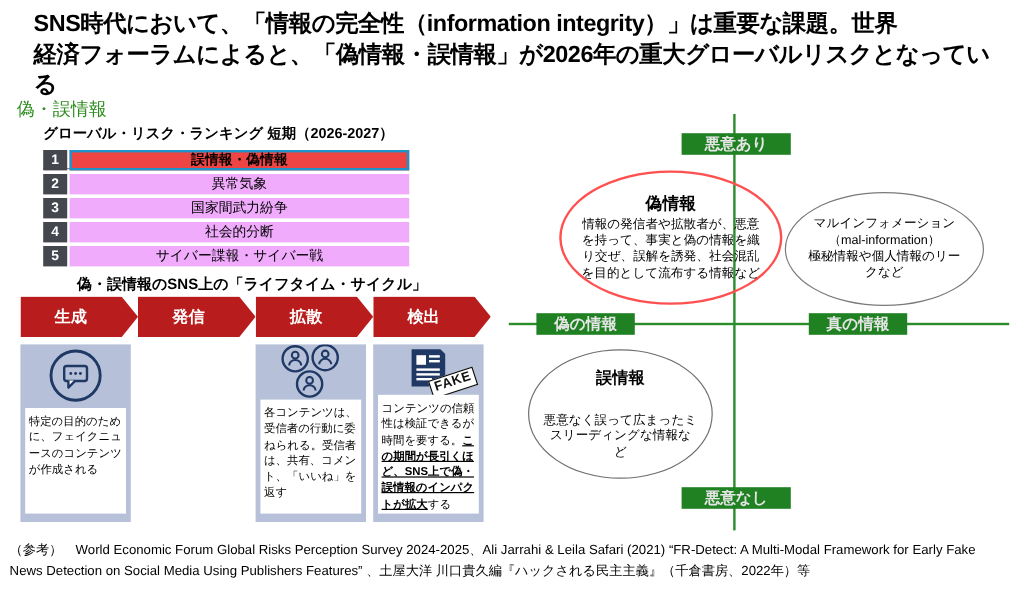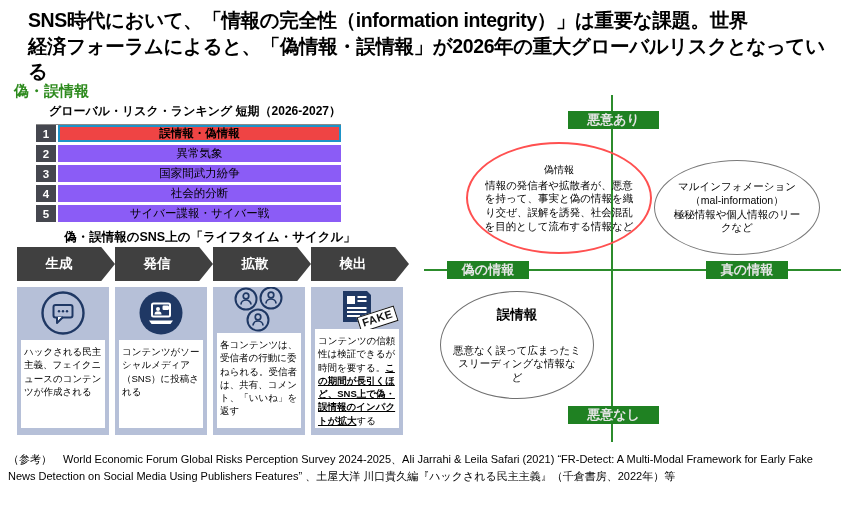--- a/index.html
+++ b/index.html
@@ -3,37 +3,37 @@
 <meta charset="utf-8">
 <style>
   html,body{margin:0;padding:0;background:#fff;}
   .canvas{position:relative;width:843px;height:507px;background:#fff;overflow:hidden;
           font-family:"Liberation Sans","DejaVu Sans",sans-serif;color:#000;}
 
   
   .page-title{position:absolute;left:28px;top:8px;width:802px;font-size:19.5px;
               font-weight:bold;line-height:1.32;letter-spacing:-0.4px;}
 
-  .section-label{position:absolute;left:14px;top:82px;font-size:15px;font-weight:bold;color:#2e8b1e;}
+  .section-label{position:absolute;left:14px;top:82px;font-size:15px;font-weight:normal;color:#2e8b1e;}
 
   
-  .rank-title{position:absolute;left:36px;top:103px;width:305px;text-align:right;
-              font-size:12px;font-weight:bold;border-bottom:1px solid #8a8a8a;padding-bottom:4px;}
+  .rank-title{position:absolute;left:36px;top:103px;width:305px;text-align:left;
+              font-size:12px;font-weight:bold;border-bottom:1px solid #8a8a8a;padding-bottom:20px;}
   .rank-table{position:absolute;left:36px;top:125px;width:305px;}
   .rank-row{display:flex;height:17px;margin-bottom:3px;}
   .rank-num{width:20px;background:#45474f;color:#fff;font-weight:bold;font-size:11.5px;
             display:flex;align-items:center;justify-content:center;margin-right:2px;flex:none;}
-  .rank-label{flex:1;background:#8b5cf6;display:flex;align-items:center;justify-content:center;
+  .rank-label{flex:1;background:#f0abfc;display:flex;align-items:center;justify-content:center;
               font-size:11.5px;}
   .rank-row.hl .rank-label{background:#ef4444;border:2px solid #1d93c8;font-weight:bold;height:13px;}
 
   
   .lc-title{position:absolute;left:14px;top:229px;width:392px;text-align:center;
             font-size:12.5px;font-weight:bold;}
-  .chev{position:absolute;top:247px;height:34px;width:98px;background:#404040;color:#fff;
+  .chev{position:absolute;top:247px;height:34px;width:98px;background:#b91c1c;color:#fff;
         font-weight:bold;font-size:13.5px;display:flex;align-items:center;justify-content:center;
         padding-right:14px;box-sizing:border-box;
         clip-path:polygon(0 0,86% 0,100% 50%,86% 100%,0 100%);}
   .chev.p1{left:17px}.chev.p2{left:115px}.chev.p3{left:213px}.chev.p4{left:311px}
 
   .card{position:absolute;top:287px;width:92px;height:148px;background:#b6c0d8;}
   .card.p1{left:17px}.card.p2{left:115px}.card.p3{left:213px}.card.p4{left:311px}
   .card-icon{position:absolute;left:0;right:0;top:0;height:52px;
              display:flex;align-items:center;justify-content:center;}
   .card-text{position:absolute;left:4px;right:4px;bottom:7px;background:#fff;
@@ -48,26 +48,26 @@
             letter-spacing:0.5px;color:#111;line-height:1.25;}
 
   
   .v-axis{position:absolute;left:611px;top:95px;width:2px;height:347px;background:#2c8c2c;}
   .h-axis{position:absolute;left:424px;top:269px;width:417px;height:2px;background:#2c8c2c;}
   .q-label{position:absolute;background:#1f8122;color:#e5e5e5;font-weight:bold;font-size:13px;
            height:18px;display:flex;align-items:center;justify-content:center;}
   .q-top{left:568px;top:111px;width:91px;}
   .q-bottom{left:568px;top:406px;width:91px;}
   .q-left{left:429px;top:261px;width:82px;margin-left:18px;}
-  .q-right{left:706px;top:261px;width:82px;}
+  .q-right{left:674px;top:261px;width:82px;}
 
   .ell{position:absolute;border-radius:50%;display:flex;flex-direction:column;align-items:center;
        justify-content:center;text-align:center;box-sizing:border-box;}
   .ell-disinfo{left:466px;top:142px;width:186px;height:112px;border:2px solid #ff5050;}
-  .ell-disinfo .ell-title{font-size:10px;font-weight:normal;margin-bottom:2px;}
+  .ell-disinfo .ell-title{font-size:14px;font-weight:bold;margin-bottom:2px;}
   .ell-disinfo .ell-body{font-size:10.5px;line-height:1.3;width:158px;}
   .ell-malinfo{left:654px;top:160px;width:166px;height:95px;border:1.5px solid #7a7a7a;font-size:10.5px;line-height:1.3;}
   .ell-malinfo .ell-body{width:132px;}
   .ell-misinfo{left:440px;top:291px;width:154px;height:108px;border:1.5px solid #707070;}
   .ell-misinfo .ell-title{font-size:13.5px;font-weight:bold;margin-bottom:20px;}
   .ell-misinfo .ell-body{font-size:10.5px;line-height:1.3;width:128px;}
 
   
   .footer{position:absolute;left:8px;top:451px;width:830px;font-size:11px;line-height:1.5;}
 </style>
@@ -118,36 +118,23 @@
     <div class="card-icon">
       <svg width="46" height="46" viewBox="0 0 46 46">
         <circle cx="23" cy="23" r="20.5" fill="none" stroke="#1f3864" stroke-width="2.4"></circle>
         <rect x="13.5" y="15" width="19" height="12.5" rx="2" fill="none" stroke="#1f3864" stroke-width="2"></rect>
         <path d="M17 27 L17 33 L23 27" fill="#fff" stroke="#1f3864" stroke-width="2" stroke-linejoin="round"></path>
         <circle cx="19" cy="21.2" r="1.2" fill="#1f3864"></circle>
         <circle cx="23" cy="21.2" r="1.2" fill="#1f3864"></circle>
         <circle cx="27" cy="21.2" r="1.2" fill="#1f3864"></circle>
       </svg>
     </div>
-    <div class="card-text">ハックされる民主主義、フェイクニュースのコンテンツが作成される</div>
+    <div class="card-text">特定の目的のために、フェイクニュースのコンテンツが作成される</div>
   </div>
 
-  <div class="card p2">
-    <div class="card-icon">
-      <svg width="46" height="46" viewBox="0 0 46 46">
-        <circle cx="23" cy="23" r="21.5" fill="#1f3864"></circle>
-        <rect x="14" y="13.5" width="18" height="13" rx="1.5" fill="none" stroke="#fff" stroke-width="2"></rect>
-        <circle cx="20" cy="19" r="2" fill="#fff"></circle>
-        <path d="M16.5 24.5 a3.5 3.2 0 0 1 7 0 z" fill="#fff"></path>
-        <rect x="24.5" y="15.5" width="6.5" height="4.5" rx="1.2" fill="#fff"></rect>
-        <path d="M11 30.5 h24 l-2.5 3.5 h-19 z" fill="#fff"></path>
-      </svg>
-    </div>
-    <div class="card-text">コンテンツがソーシャルメディア（SNS）に投稿される</div>
-  </div>
 
   <div class="card p3">
     <div class="card-icon">
       <svg width="58" height="46" viewBox="0 0 58 46">
         <circle cx="16" cy="12" r="10.5" fill="none" stroke="#1f3864" stroke-width="2"></circle>
         <circle cx="16" cy="9" r="2.8" fill="none" stroke="#1f3864" stroke-width="1.7"></circle>
         <path d="M11 17.5 a5 4.5 0 0 1 10 0" fill="none" stroke="#1f3864" stroke-width="1.7"></path>
         <circle cx="41" cy="11" r="10.5" fill="none" stroke="#1f3864" stroke-width="2"></circle>
         <circle cx="41" cy="8" r="2.8" fill="none" stroke="#1f3864" stroke-width="1.7"></circle>
         <path d="M36 16.5 a5 4.5 0 0 1 10 0" fill="none" stroke="#1f3864" stroke-width="1.7"></path>

